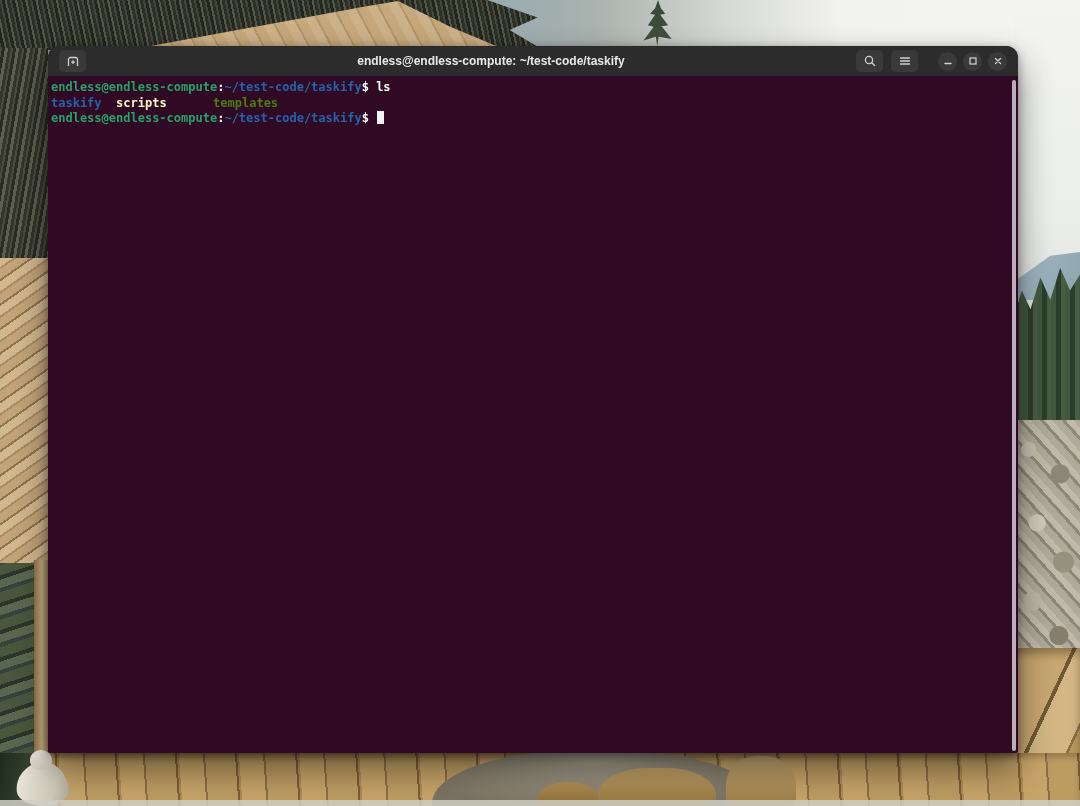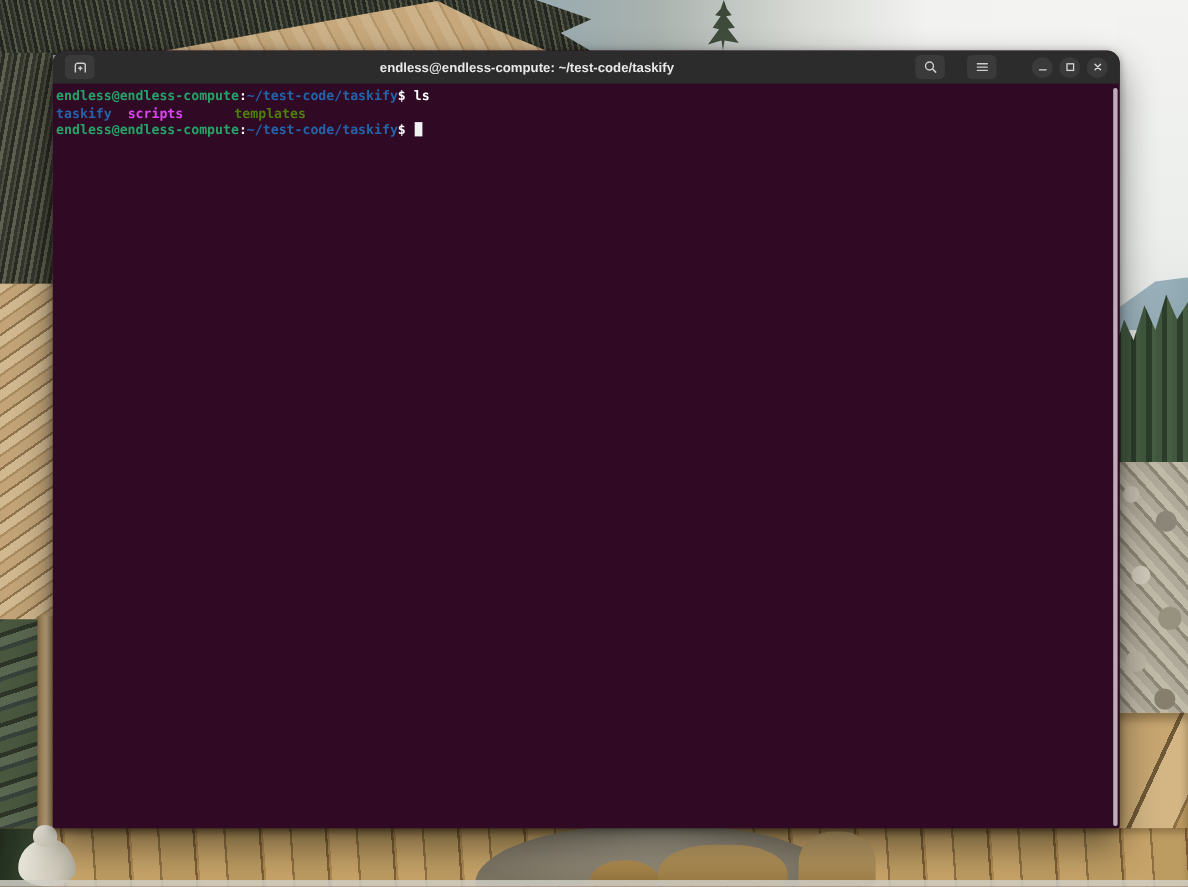--- a/index.html
+++ b/index.html
@@ -69,21 +69,21 @@
   .bird-head { left:30px; top:750px; width:22px; height:20px;
     background:linear-gradient(#f2efe6,#d5d0c0); border-radius:50% 50% 45% 45%; }
   .bottom-light { left:0; top:800px; width:1080px; height:6px; background:rgba(208,207,198,.85); }
 
   
   .window { position:absolute; left:48px; top:46px; width:970px; height:707px;
     border-radius:12px 12px 2px 2px; overflow:hidden;
     box-shadow:0 16px 34px rgba(0,0,0,.45), 0 2px 8px rgba(0,0,0,.35);
     background:var(--term-bg,#300a24); }
   .titlebar { height:30px; background:var(--titlebar-bg,#2c2c2c);
-    display:flex; align-items:center; padding:0 11px; gap:20px; }
+    display:flex; align-items:center; padding:0 11px; gap:8px; }
   .tb-btn { width:27px; height:22px; border-radius:5px; background:#3a3a3a;
     display:flex; align-items:center; justify-content:center; flex:none; cursor:pointer; }
   .tb-circle { width:19px; height:19px; border-radius:50%; background:#3a3a3a;
     display:flex; align-items:center; justify-content:center; flex:none; cursor:pointer; margin-left:6px; }
   .tb-title { flex:1; text-align:center; color:#e8e8e8; font-size:12px; font-weight:700;
     white-space:nowrap; overflow:hidden; padding-left:40px; }
   .tb-icon { display:block; }
   .win-controls { display:flex; align-items:center; margin-left:6px; }
 
   
@@ -160,18 +160,18 @@
         <div class="tb-circle">
           <svg class="tb-icon" width="12" height="12" viewBox="0 0 12 12">
             <path d="M3.5 3.5 L8.5 8.5 M8.5 3.5 L3.5 8.5" stroke="#d5d5d5" stroke-width="1.3" stroke-linecap="round"></path>
           </svg>
         </div>
       </div>
     </div>
 
     <div class="term">
         <div class="tline"><span style="color: rgb(38, 162, 105);">endless@endless-compute</span><span style="color: rgb(255, 255, 255);">:</span><span style="color: rgb(37, 99, 168);">~/test-code/taskify</span><span style="color: rgb(255, 255, 255);">$ </span><span style="color: rgb(255, 255, 255);">ls</span></div>
-        <div class="tline"><span style="color: rgb(37, 99, 168);">taskify</span><span style="color: rgb(255, 255, 255);">  </span><span style="color: #d946ef;">scripts</span><span style="color: rgb(255, 255, 255);">  </span><span style="color: #4d7c0f; margin-left: 32px;">templates</span></div>
+        <div class="tline"><span style="color: rgb(37, 99, 168);">taskify</span><span style="color: rgb(255, 255, 255);">  </span><span style="color: #fef9c3;">scripts</span><span style="color: rgb(255, 255, 255);">  </span><span style="color: #4d7c0f; margin-left: 32px;">templates</span></div>
         <div class="tline"><span style="color: rgb(38, 162, 105);">endless@endless-compute</span><span style="color: rgb(255, 255, 255);">:</span><span style="color: rgb(37, 99, 168);">~/test-code/taskify</span><span style="color: rgb(255, 255, 255);">$ </span><span class="cursor"></span></div>
       </div>
     <div class="scrollbar"></div>
   </div>
 </div>
 
 </body></html>

